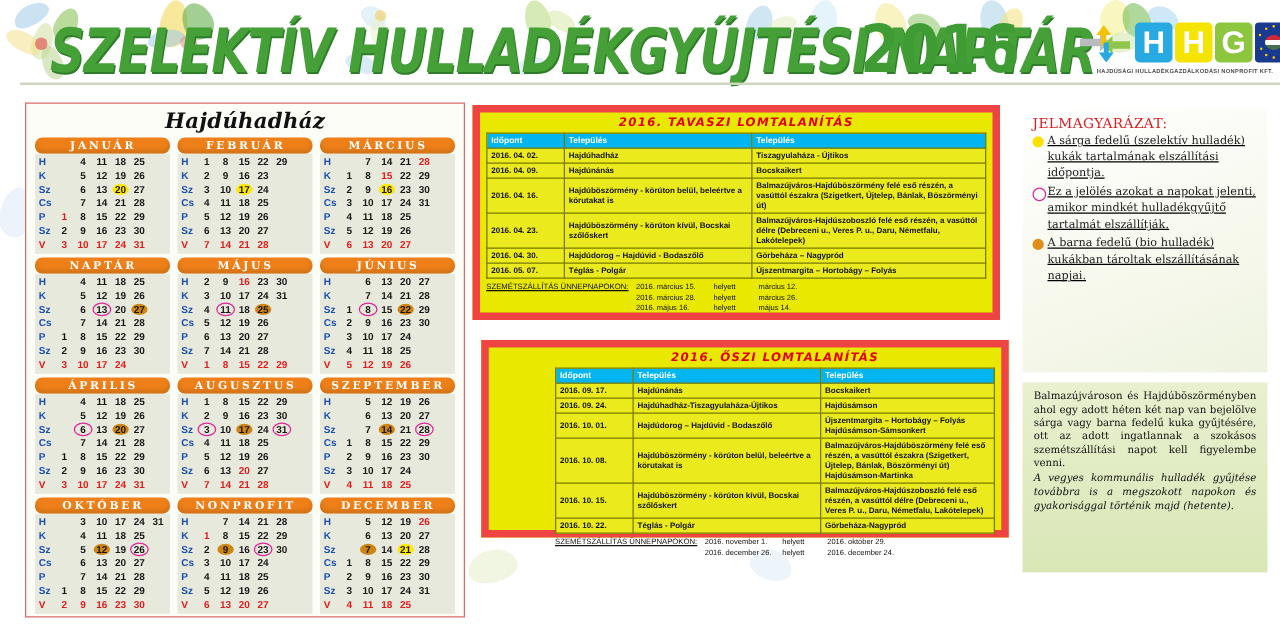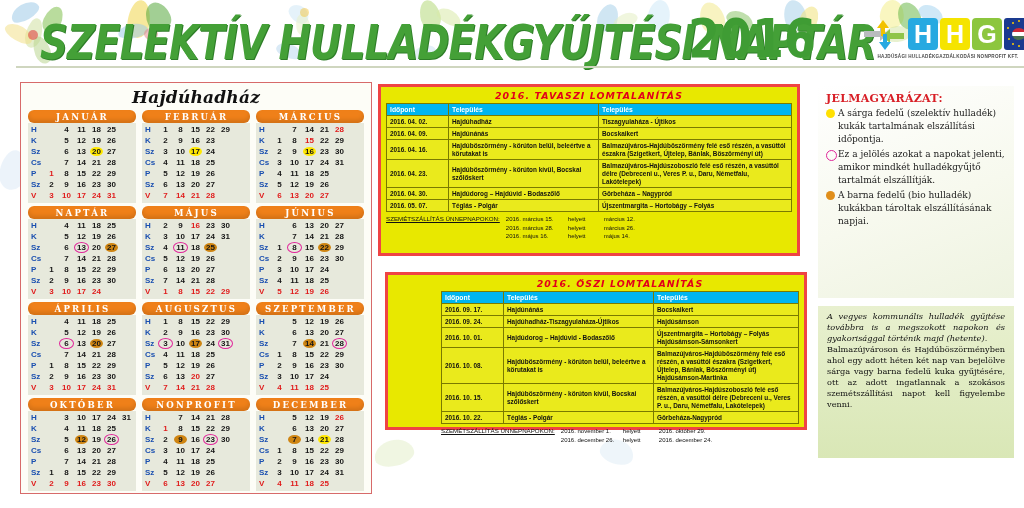--- a/index.html
+++ b/index.html
@@ -74,21 +74,21 @@
   .dow.sun{color:#e01b1b;}
   .cell{flex:1;text-align:center;font-size:8px;font-weight:bold;color:#161616;
         font-family:"Liberation Sans",sans-serif;position:relative;}
   .cell.red{color:#e01b1b;}
   .mark{display:inline-block;min-width:11px;padding:0 1px;line-height:9px;border-radius:50%;}
   .mark.yellow{background:#ffe800;}
   .mark.brown{background:#cf8512;}
   .mark.ring{border:1.2px solid #e0269a;border-radius:50%;}
 
   
-  .tbl-wrap{position:absolute;background:#e8e800;border:3px solid #ef4444;box-sizing:border-box;}
+  .tbl-wrap{position:absolute;background:#e8e800;border:6px solid #ef4444;box-sizing:border-box;}
   .tbl-spring{left:378px;top:84px;width:422px;height:172px;}
   .tbl-autumn{left:385px;top:272px;width:422px;height:158px;padding-left:48px;}
   .tbl-head{
     text-align:center;color:#e2001a;font-family:"DejaVu Sans",sans-serif;
     font-weight:bold;font-style:italic;font-size:9.4px;letter-spacing:1.1px;
     padding:3px 0 2px;
   }
   table.t{border-collapse:collapse;width:calc(100% - 10px);margin:0 5px;table-layout:fixed;}
   table.t th{
     background:#00b5f0;color:#ffffff;font-size:6.8px;font-weight:bold;
@@ -107,24 +107,24 @@
   .foot-rows span:nth-child(1){width:62px;}
   .foot-rows span:nth-child(2){width:36px;}
 
   
   .legend{
     position:absolute;left:818px;top:86px;width:196px;height:212px;
     background:linear-gradient(160deg,#ffffff 0%,#f7f9ee 55%,#eef3e0 100%);
     box-sizing:border-box;padding:6px 8px 0 8px;
   }
   .legend h3{
-    margin:0 0 2px 0;font-family:"DejaVu Serif",serif;font-weight:bold;
+    margin:0 0 2px 0;font-family:"DejaVu Serif",serif;font-weight:normal;
     font-size:11px;color:#d81f26;letter-spacing:.3px;
   }
-  .leg-item{display:flex;margin-bottom:2px;}
+  .leg-item{display:flex;margin-bottom:2px;text-decoration:underline;}
   .leg-dot{flex:0 0 12px;height:10px;margin-top:2px;}
   .dot{width:9px;height:9px;border-radius:50%;display:block;}
   .dot.yellow{background:#ffe000;}
   .dot.brown{background:#e08e1a;}
   .dot.ring{background:transparent;border:1.4px solid #e0269a;}
   .leg-txt{font-family:"DejaVu Serif",serif;font-size:9px;line-height:1.45;color:#1a1a1a;}
 
   .attention{
     position:absolute;left:818px;top:306px;width:196px;height:152px;
     background:linear-gradient(180deg,#e8f0cf 0%,#d9e7b6 100%);
@@ -1201,15 +1201,15 @@
       <div class="leg-item">
         <div class="leg-dot">
           <span class="dot brown"></span>
         </div>
         <div class="leg-txt">A barna fedelű (bio hulladék) kukákban tároltak elszállításának napjai.</div>
       </div>
     </div>
 </div>
 
 <div class="attention">
+  <p class="att-p">Balmazújvároson és Hajdúböszörményben ahol egy adott héten két nap van bejelölve sárga vagy barna fedelű kuka gyűjtésére, ott az adott ingatlannak a szokásos szemétszállítási napot kell figyelembe venni.</p>
   <p class="att-p it">A vegyes kommunális hulladék gyűjtése továbbra is a megszokott napokon és gyakorisággal történik majd (hetente).</p>
-  <p class="att-p">Balmazújvároson és Hajdúböszörményben ahol egy adott héten két nap van bejelölve sárga vagy barna fedelű kuka gyűjtésére, ott az adott ingatlannak a szokásos szemétszállítási napot kell figyelembe venni.</p>
 </div>
 
 </body></html>

